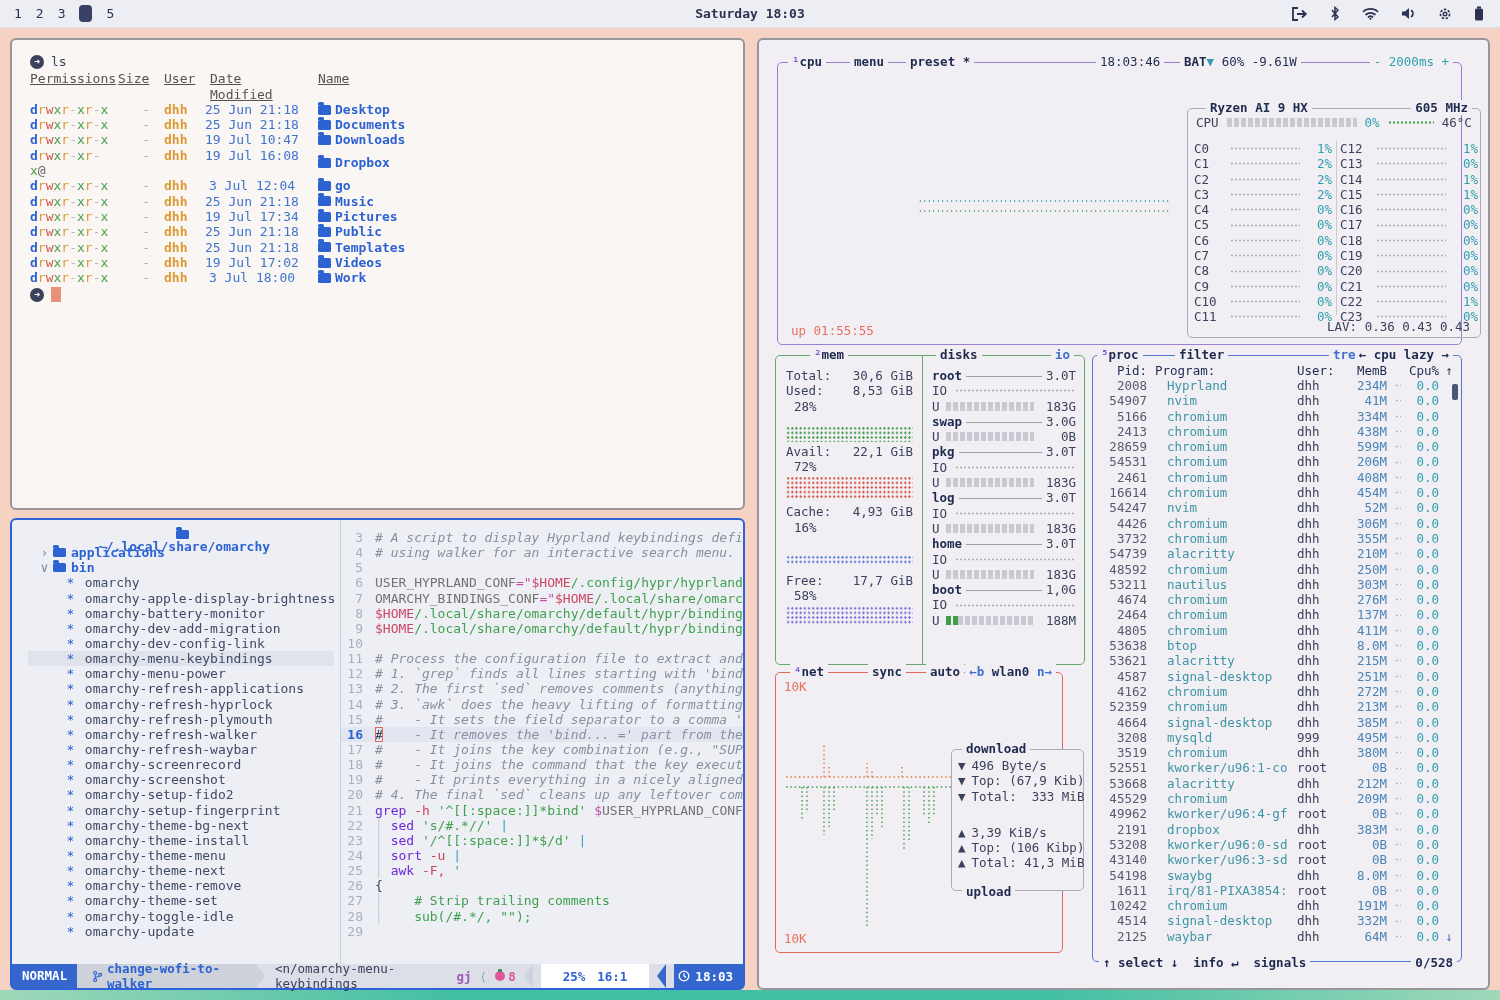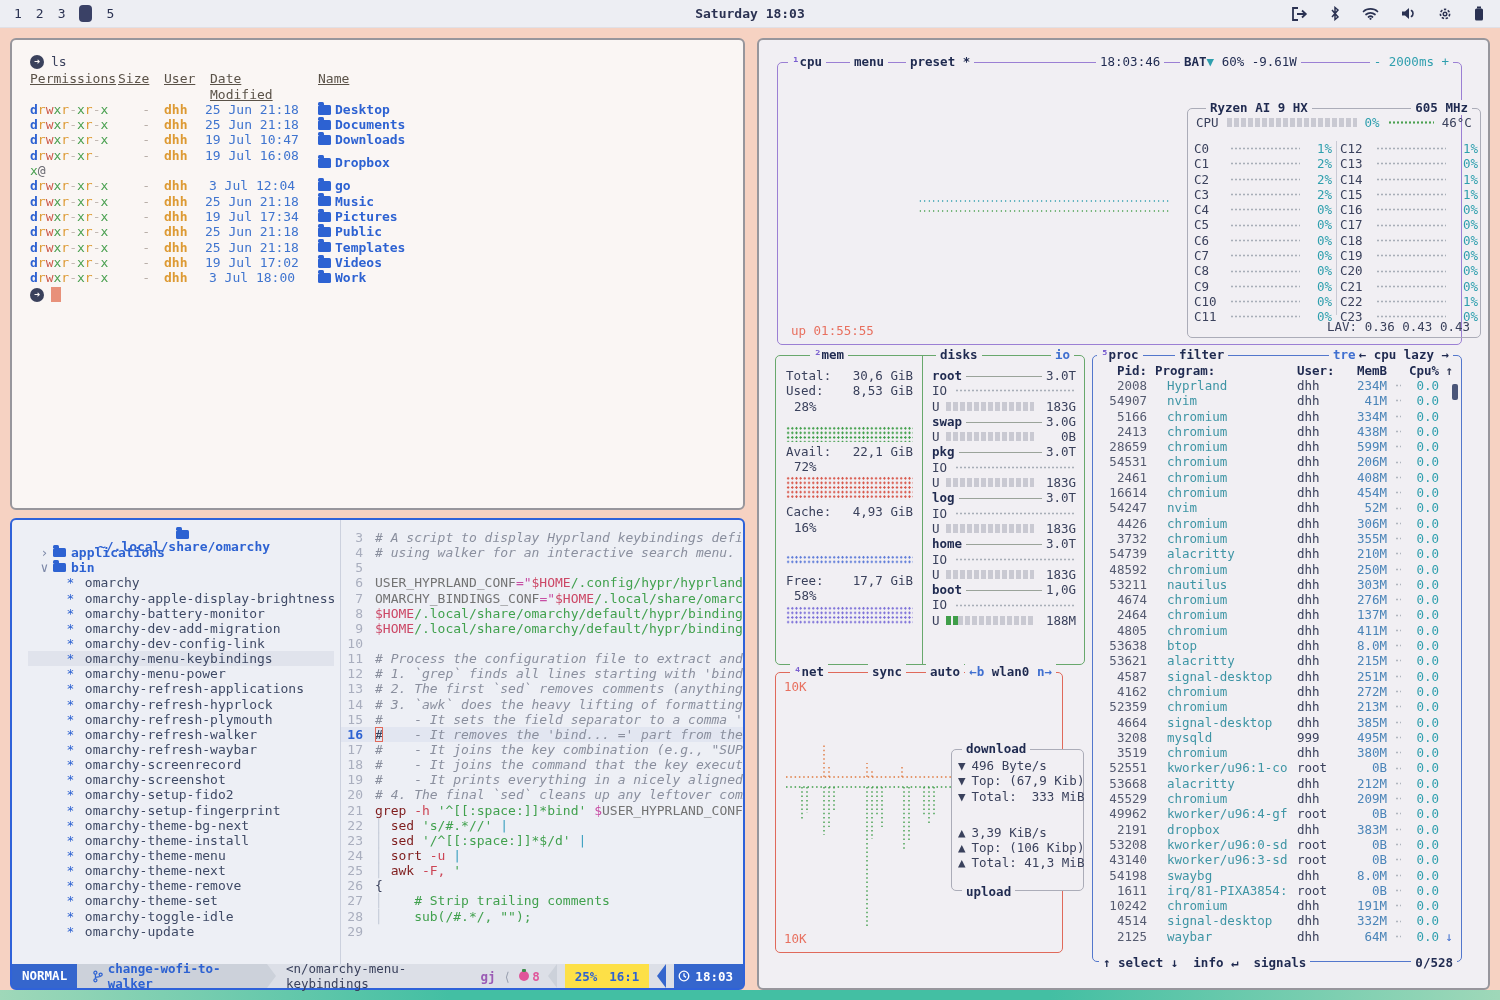--- a/index.html
+++ b/index.html
@@ -44,35 +44,35 @@
   .fold::before{content:"";position:absolute;left:0;top:-3px;width:6px;height:3px;background:#2d62d2;border-radius:1.5px 1.5px 0 0}
   .fdir{color:#2d62d2;font-weight:bold}
   .fname{color:#3f4a66}
   .codewrap{flex:1;border-left:1px solid #ccd1de;padding-top:10px;overflow:hidden}
   .cl{display:flex;white-space:pre;height:15.15px}
   .cl.cur{background:#e2e6f1}
   .ln{width:34px;text-align:right;padding-right:12px;color:#a9aebe;flex:none}
   .cl.cur .ln{color:#2d62d2;font-weight:bold}
   .ct{white-space:pre}
   .c{color:#8a8f9e;font-style:italic}
-  .v{color:#737373}.p{color:#c74ea4}.r{color:#cc4766}.s{color:#41a14e}.b{color:#7f1d1d}.f{color:#cc4455}.o{color:#3a9fc0}.d{color:#3a415c}.g{color:#c3c9d6}
+  .v{color:#737373}.p{color:#c74ea4}.r{color:#cc4766}.s{color:#41a14e}.b{color:#6d28d9}.f{color:#cc4455}.o{color:#3a9fc0}.d{color:#3a415c}.g{color:#c3c9d6}
   .curch{color:#3a415c;outline:1.5px solid #e0695a;outline-offset:-1px}
   
   .statusline{position:absolute;left:0;bottom:0;width:100%;height:24px;background:#dcdfe7;display:flex;align-items:center;font-size:12.5px;color:#3a415c}
   .sl-mode{background:#3566cd;color:#fff;font-weight:bold;padding:0 10px;height:24px;line-height:24px}
   .tri-r-blue{width:0;height:0;border-left:9px solid #3566cd;border-top:12px solid transparent;border-bottom:12px solid transparent}
   .sl-branch{background:#ccd1da;height:24px;display:flex;align-items:center;gap:5px;padding:0 8px 0 10px;color:#2d62d2;font-weight:bold;margin-left:-9px;padding-left:16px}
   .tri-r-grey{width:0;height:0;border-left:9px solid #ccd1da;border-top:12px solid transparent;border-bottom:12px solid transparent}
   .sl-file{margin-left:10px;color:#3a415c}
   .sl-right{margin-left:auto;display:flex;align-items:center;gap:8px}
   .sl-reg{color:#9a5bb5;font-weight:bold}.sl-sep{color:#9aa0b0}
   .sl-tomato{color:#e0559a;font-weight:bold;display:flex;align-items:center;gap:3px}
   .tom{width:10px;height:10px;border-radius:50%;background:#e0559a;position:relative}
   .tom::before{content:"";position:absolute;top:-2px;left:3px;width:4px;height:3px;background:#3e8e4e;border-radius:1px}
-  .sl-pill{background:#fde047;height:24px;display:flex;align-items:center;gap:12px;padding:0 10px}
+  .sl-pill{background:#ffffff;height:24px;display:flex;align-items:center;gap:12px;padding:0 22px}
   .tri-l-grey{width:0;height:0;border-right:9px solid #ccd1da;border-top:12px solid transparent;border-bottom:12px solid transparent}
   .sl-pct,.sl-pos{color:#2d62d2;font-weight:bold}
   .tri-l-blue{width:0;height:0;border-right:9px solid #3566cd;border-top:12px solid transparent;border-bottom:12px solid transparent}
   .sl-time{background:#3566cd;color:#fff;font-weight:bold;height:24px;display:flex;align-items:center;gap:5px;padding:0 10px 0 4px}
   
   .btop{position:relative;width:729px;height:948px;font-size:12.5px;line-height:15.3px;color:#3a415c}
   .box{position:absolute;border:1.5px solid;border-radius:5px}
   .b-cpu{left:18px;top:22px;width:685px;height:283px;border-color:#9b7fd4}
   .b-ryzen{left:409px;top:45px;width:294px;height:230px;border-color:#abacb8}
   .b-mem{left:16px;top:315px;width:310px;height:310px;border-color:#68a86c}
@@ -117,21 +117,21 @@
   .meter.after-g{margin-left:0}
   .dk-v{width:36px;text-align:right;color:#3a415c}
   
   .scale-t{position:absolute;left:8px;top:6px;color:#e8705f}
   .scale-b{position:absolute;left:8px;bottom:6px;color:#e8705f}
   .net-svg{position:absolute;left:6px;top:26px}
   .dl-box{font-size:12.5px;padding:8px 6px 0 6px;color:#3a415c}
   .dl-row{display:flex;gap:6px;height:15.3px;white-space:pre}
   .arr-d{color:#3a415c}
   
-  .proc-head{display:flex;padding:7px 8px 0 6px;font-weight:bold;color:#1f2a50;height:22px}
+  .proc-head{display:flex;padding:7px 8px 0 6px;font-weight:normal;color:#1f2a50;height:22px}
   .proc-rows{padding:0 8px 0 6px}
   .p-row{display:flex;height:15.3px;align-items:center}
   .p-pid{width:48px;text-align:right;color:#555b70}
   .p-prog{width:150px;padding-left:20px;color:#3e95a5}
   .p-user{width:44px;color:#3a415c}
   .p-mem{width:46px;text-align:right;color:#4a84b8}
   .p-dots{flex:1;height:5px;background-image:radial-gradient(#b0b5be 0.8px,transparent 1px);background-size:4px 5px;margin:0 8px}
   .p-cpu{width:30px;text-align:right;color:#2f9fae}
   .p-arr{width:14px;text-align:right;color:#3f6fd0}
   .hp-pid{width:48px;text-align:right}.hp-prog{width:150px;padding-left:8px}.hp-user{width:44px}.hp-mem{width:46px;text-align:right}.hp-fill{flex:1}.hp-cpu{width:30px;text-align:right}.hp-sort{width:14px;text-align:right;color:#3a415c}

